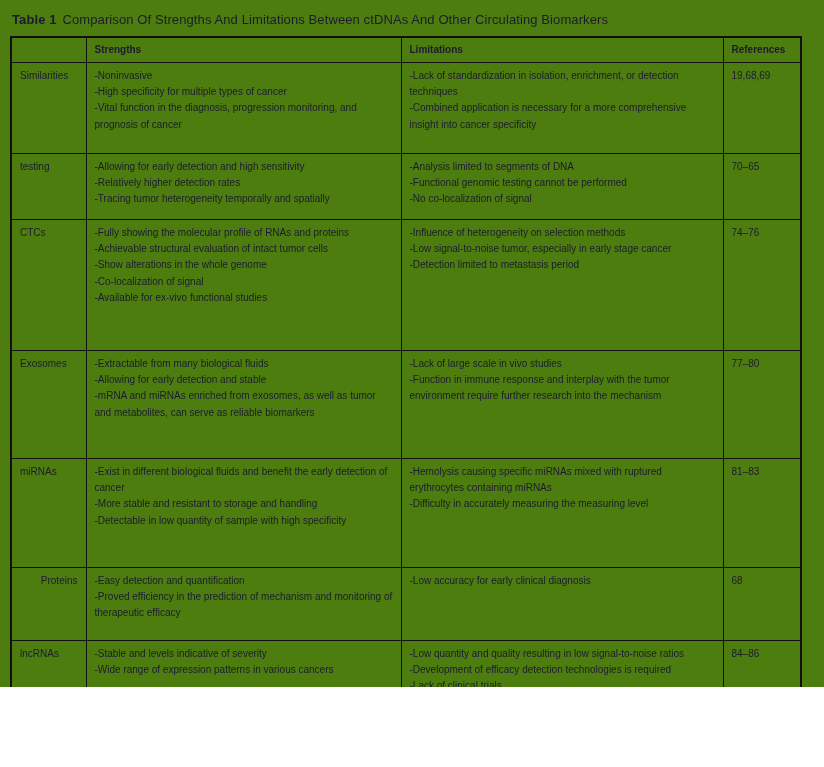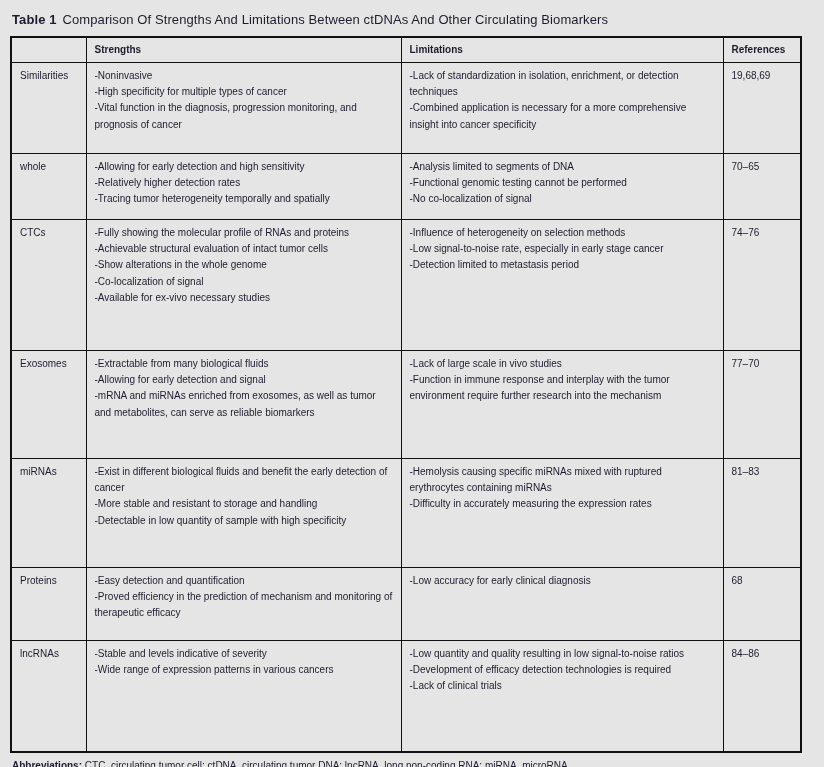--- a/index.html
+++ b/index.html
@@ -3,24 +3,24 @@
 <meta charset="utf-8">
 <style>
   html, body {
     margin: 0;
     padding: 0;
     background: #ffffff;
     font-family: "Liberation Sans", sans-serif;
   }
   .page {
     width: 824px;
-    height: 767px;
+    height: 687px;
     box-sizing: border-box;
     padding: 8px 12px 0 10px;
-    background: #e5e5e5;
+    background: #4d7c0f;
     overflow: hidden;
   }
   .table-title {
     font-size: 13px;
     color: var(--text-color, #1c1c2e);
     margin: 4px 0 9px 2px;
     letter-spacing: 0.1px;
   }
   .table-title .bold { font-weight: bold; margin-right: 6px; }
   table.biotable {
@@ -95,77 +95,77 @@
             <div class="item">-High specificity for multiple types of cancer</div>
             <div class="item">-Vital function in the diagnosis, progression monitoring, and prognosis of cancer</div>
           </td>
           <td>
             <div class="item">-Lack of standardization in isolation, enrichment, or detection techniques</div>
             <div class="item">-Combined application is necessary for a more comprehensive insight into cancer specificity</div>
           </td>
           <td class="ref-cell"><span>19,68,69</span></td>
         </tr>
         <tr>
-          <td style="height: 54px;">whole</td>
+          <td style="height: 54px;">testing</td>
           <td>
             <div class="item">-Allowing for early detection and high sensitivity</div>
             <div class="item">-Relatively higher detection rates</div>
             <div class="item">-Tracing tumor heterogeneity temporally and spatially</div>
           </td>
           <td>
             <div class="item">-Analysis limited to segments of DNA</div>
             <div class="item">-Functional genomic testing cannot be performed</div>
             <div class="item">-No co-localization of signal</div>
           </td>
           <td class="ref-cell"><span>70–65</span></td>
         </tr>
         <tr>
           <td style="height: 119px;">CTCs</td>
           <td>
             <div class="item">-Fully showing the molecular profile of RNAs and proteins</div>
             <div class="item">-Achievable structural evaluation of intact tumor cells</div>
             <div class="item">-Show alterations in the whole genome</div>
             <div class="item">-Co-localization of signal</div>
-            <div class="item">-Available for ex-vivo necessary studies</div>
+            <div class="item">-Available for ex-vivo functional studies</div>
           </td>
           <td>
             <div class="item">-Influence of heterogeneity on selection methods</div>
-            <div class="item">-Low signal-to-noise rate, especially in early stage cancer</div>
+            <div class="item">-Low signal-to-noise tumor, especially in early stage cancer</div>
             <div class="item">-Detection limited to metastasis period</div>
           </td>
           <td class="ref-cell"><span>74–76</span></td>
         </tr>
         <tr>
           <td style="height: 96px;">Exosomes</td>
           <td>
             <div class="item">-Extractable from many biological fluids</div>
-            <div class="item">-Allowing for early detection and signal</div>
+            <div class="item">-Allowing for early detection and stable</div>
             <div class="item">-mRNA and miRNAs enriched from exosomes, as well as tumor and metabolites, can serve as reliable biomarkers</div>
           </td>
           <td>
             <div class="item">-Lack of large scale in vivo studies</div>
             <div class="item">-Function in immune response and interplay with the tumor environment require further research into the mechanism</div>
           </td>
-          <td class="ref-cell"><span>77–70</span></td>
+          <td class="ref-cell"><span>77–80</span></td>
         </tr>
         <tr>
           <td style="height: 97px;">miRNAs</td>
           <td>
             <div class="item">-Exist in different biological fluids and benefit the early detection of cancer</div>
             <div class="item">-More stable and resistant to storage and handling</div>
             <div class="item">-Detectable in low quantity of sample with high specificity</div>
           </td>
           <td>
             <div class="item">-Hemolysis causing specific miRNAs mixed with ruptured erythrocytes containing miRNAs</div>
-            <div class="item">-Difficulty in accurately measuring the expression rates</div>
+            <div class="item">-Difficulty in accurately measuring the measuring level</div>
           </td>
           <td class="ref-cell"><span>81–83</span></td>
         </tr>
         <tr>
-          <td style="height: 61px;">Proteins</td>
+          <td style="height: 61px; text-align: right;">Proteins</td>
           <td>
             <div class="item">-Easy detection and quantification</div>
             <div class="item">-Proved efficiency in the prediction of mechanism and monitoring of therapeutic efficacy</div>
           </td>
           <td>
             <div class="item">-Low accuracy for early clinical diagnosis</div>
           </td>
           <td class="ref-cell"><span>68</span></td>
         </tr>
         <tr>

